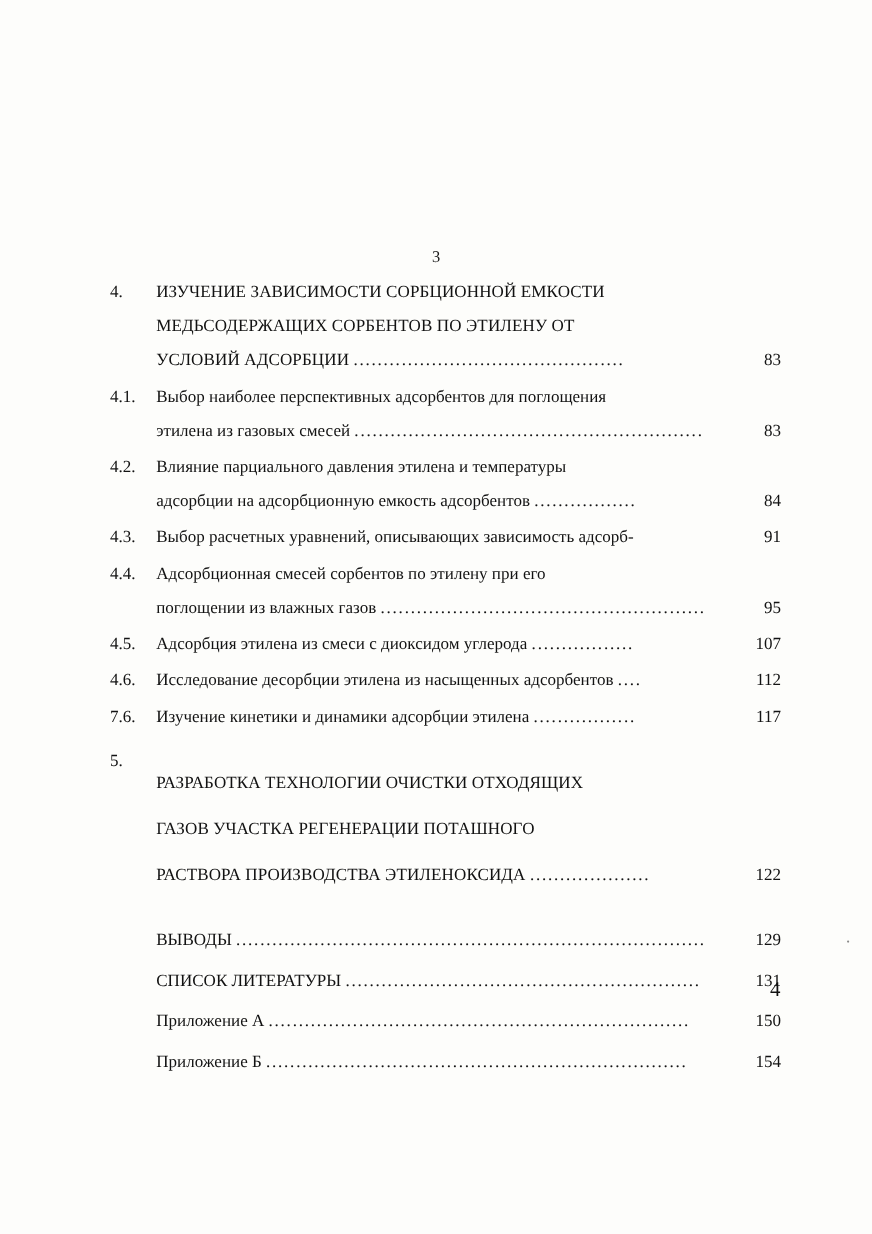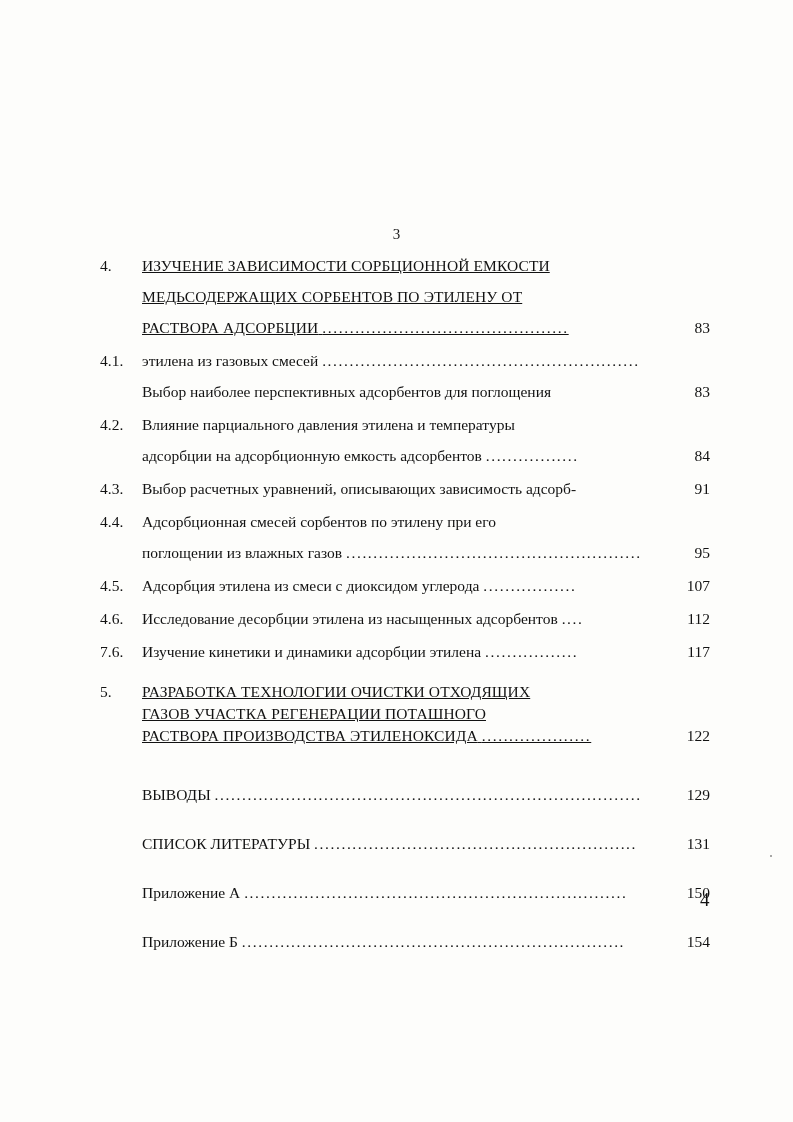--- a/index.html
+++ b/index.html
@@ -70,36 +70,36 @@
     display: inline;
     letter-spacing: 1.6px;
     word-spacing: 0px;
   }
   
   .entry.major {
     font-size: 15.5px;
   }
   .entry.major .body {
     letter-spacing: 0.1px;
-    text-decoration: underline;
   }
   
   .tight .line {
     line-height: 22px;
+    margin-top: 20px;
   }
   .entry.tight {
     line-height: 22px;
     margin-bottom: 10px;
   }
   .sub sub {
     font-size: 11px;
     vertical-align: -0.25em;
   }
   .back-entry {
-    margin-top: 18px;
+    margin-top: 6px;
   }
   .speck {
     position: absolute;
     width: 2px;
     height: 2px;
     background: #8a8a8a;
     border-radius: 50%;
   }
   .mark-4 {
     position: absolute;
@@ -117,30 +117,30 @@
 
   <div class="page-number">3</div>
 
   <div class="toc">
 
     <div class="entry major">
       <div class="num">4.</div>
       <div class="body">
         <span class="line">ИЗУЧЕНИЕ ЗАВИСИМОСТИ СОРБЦИОННОЙ ЕМКОСТИ</span>
         <span class="line">МЕДЬСОДЕРЖАЩИХ СОРБЕНТОВ ПО ЭТИЛЕНУ ОТ</span>
-        <span class="line"><span>РАСТВОРА АДСОРБЦИИ</span> <span class="leaders">.............................................</span></span>
+        <span class="line"><span>УСЛОВИЙ АДСОРБЦИИ</span> <span class="leaders">.............................................</span></span>
       </div>
       <div class="pg" style="align-self:flex-end;">83</div>
     </div>
 
     <div class="entry">
       <div class="num">4.1.</div>
       <div class="body">
+        <span class="line">Выбор наиболее перспективных адсорбентов для поглощения</span>
         <span class="line"><span>этилена из газовых смесей</span> <span class="leaders">..........................................................</span></span>
-        <span class="line">Выбор наиболее перспективных адсорбентов для поглощения</span>
       </div>
       <div class="pg" style="align-self:flex-end;">83</div>
     </div>
 
     <div class="entry">
       <div class="num">4.2.</div>
       <div class="body">
         <span class="line">Влияние парциального давления этилена и температуры</span>
         <span class="line"><span>адсорбции на адсорбционную емкость адсорбентов</span> <span class="leaders">.................</span></span>
       </div>

